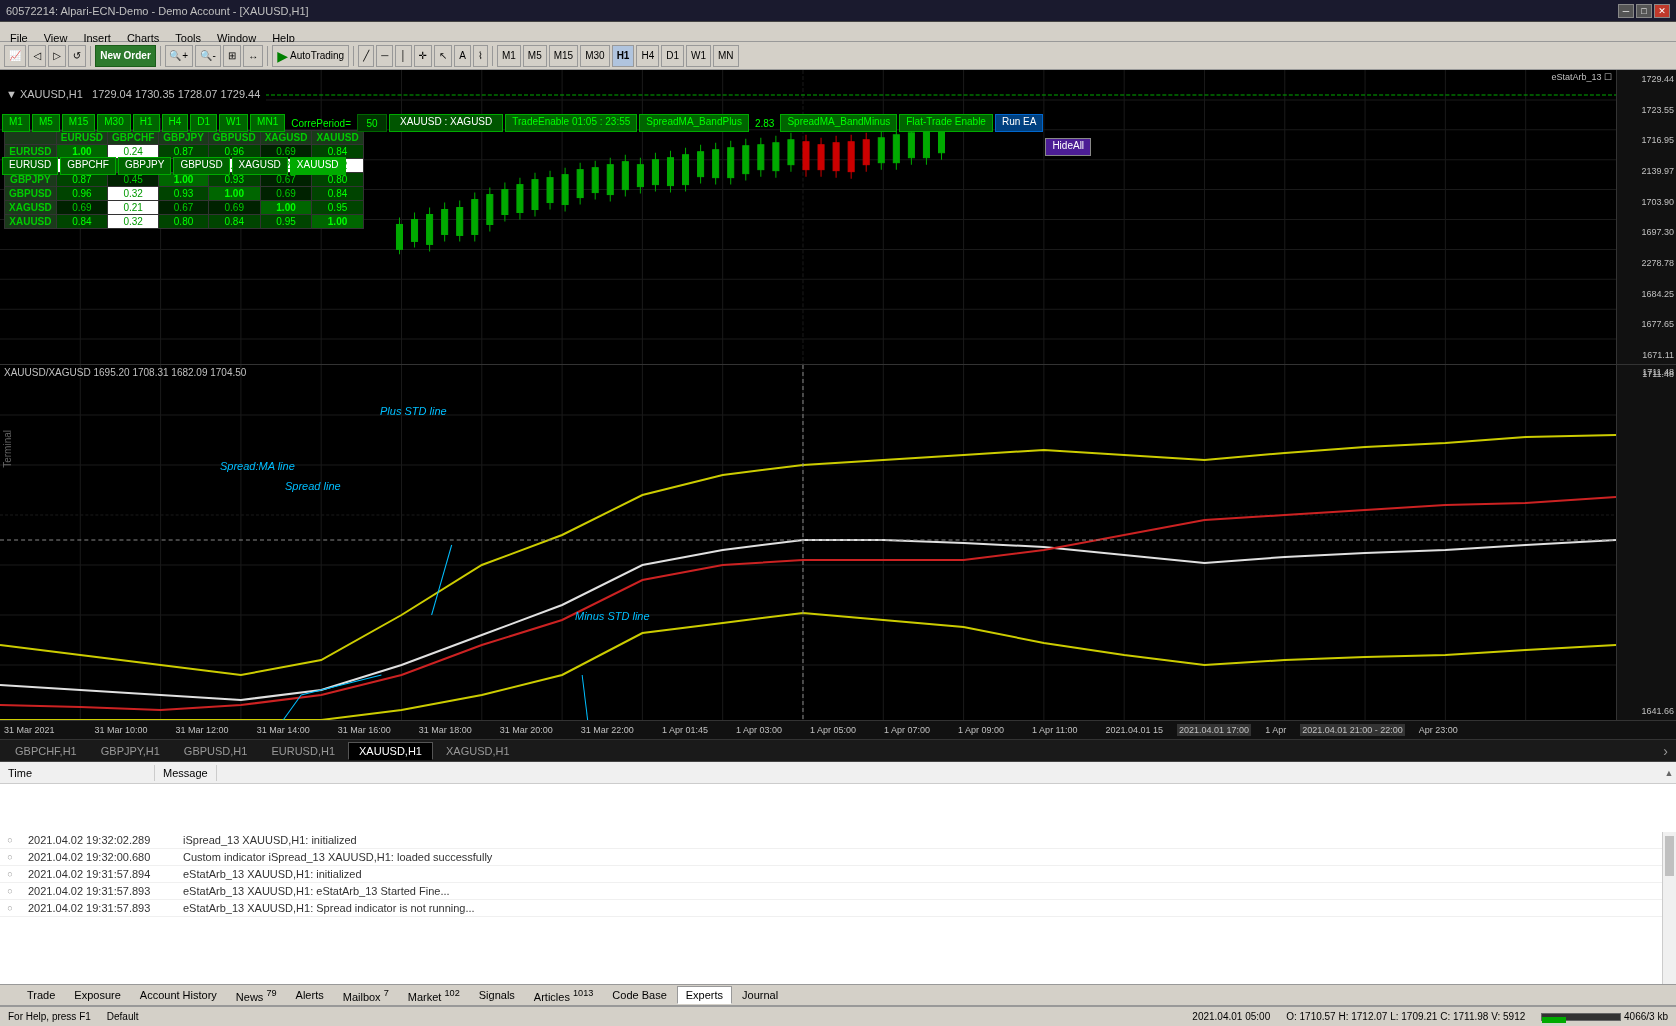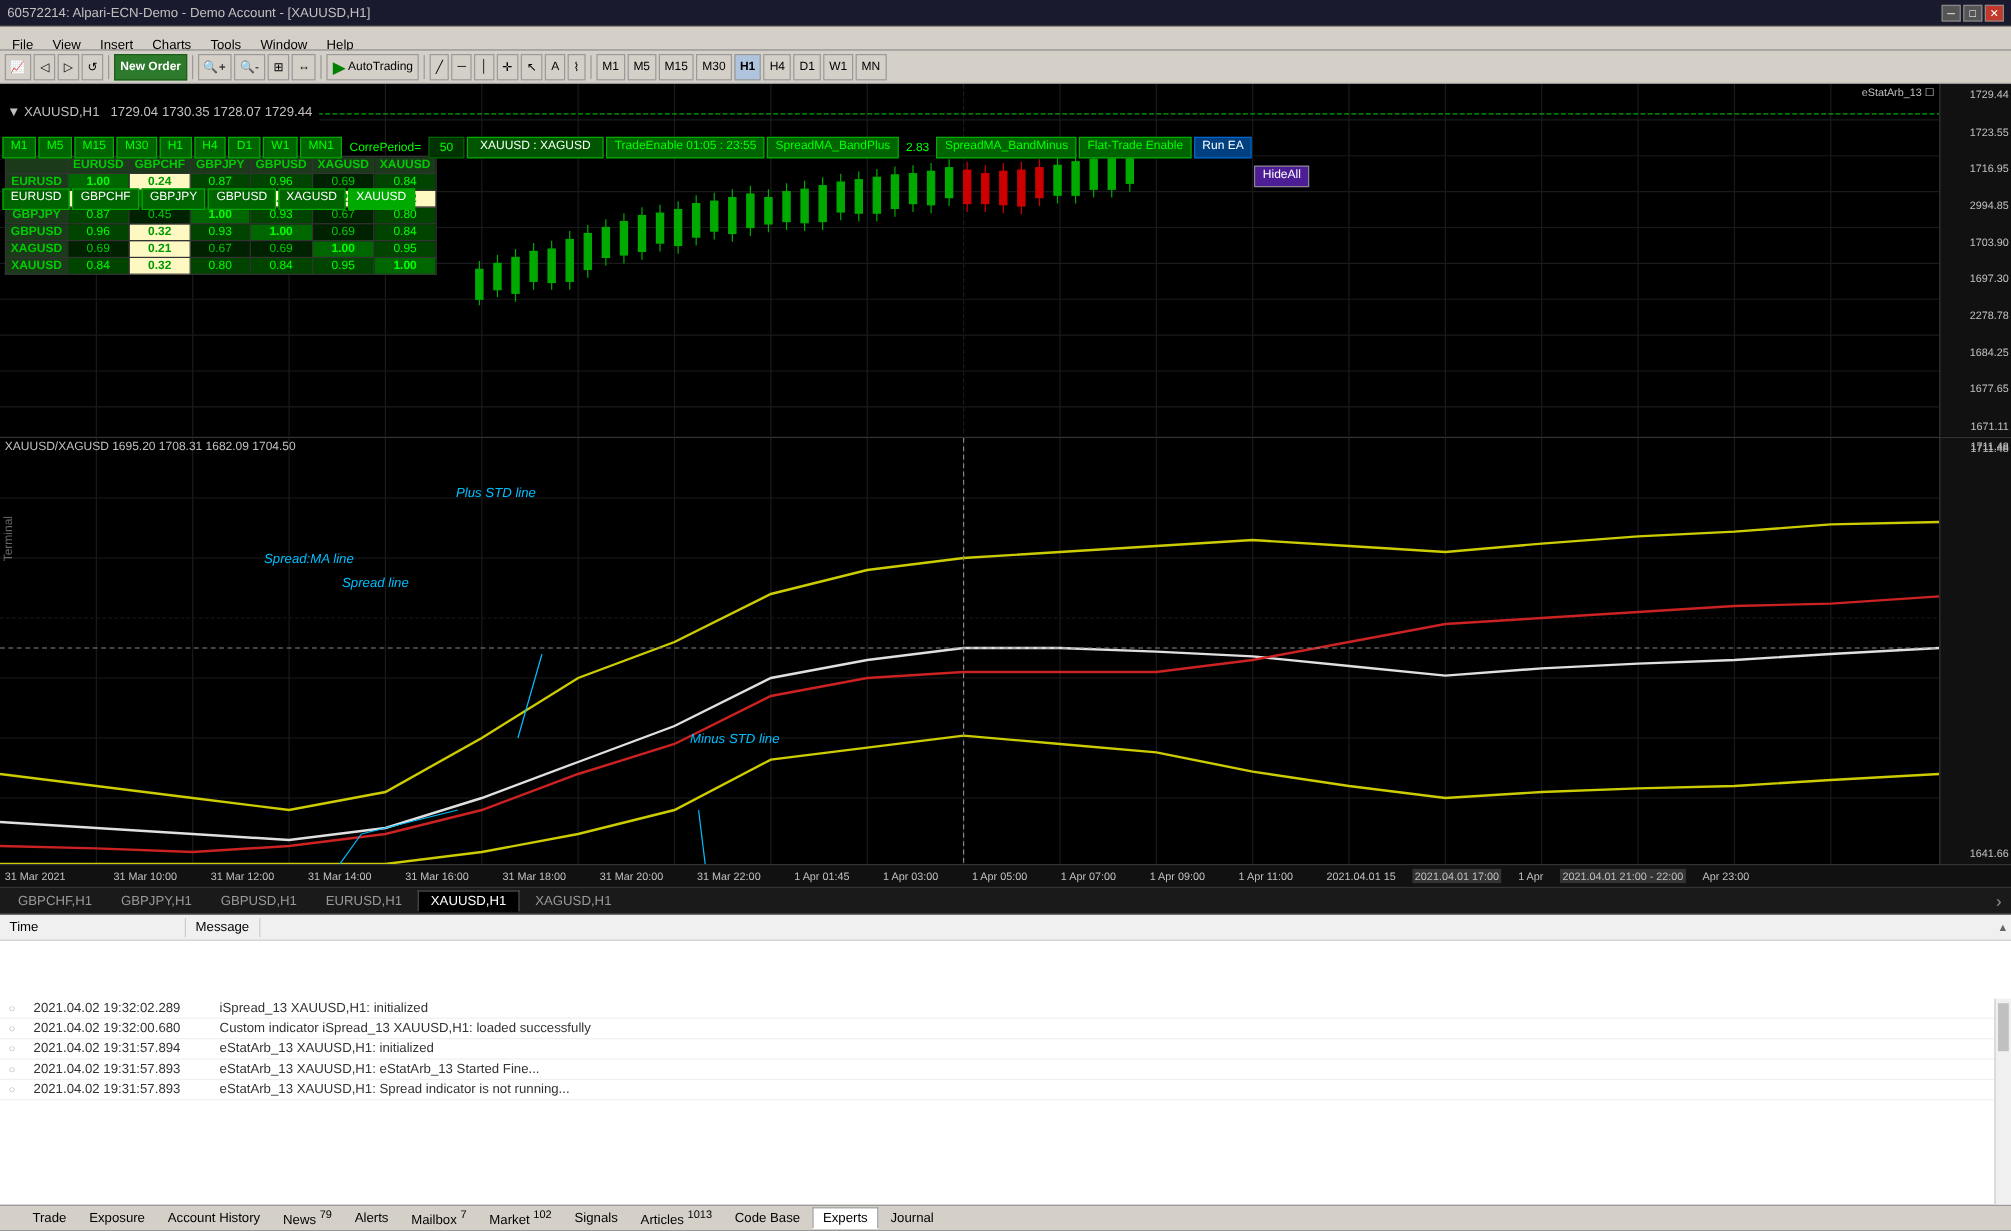--- a/index.html
+++ b/index.html
@@ -39,21 +39,21 @@
     .ea-pair.active { background: #00aa00; }
 
     
     #corr-matrix { position: absolute; top: 38px; left: 4px; z-index: 15; }
     #corr-matrix table { border-collapse: collapse; }
     #corr-matrix td { border: 1px solid #333; padding: 1px 4px; font-size: 10px; text-align: center; min-width: 40px; }
     #corr-matrix .header { background: #1a3a1a; color: #00cc00; font-weight: bold; }
     #corr-matrix .row-header { background: #1a3a1a; color: #00cc00; font-weight: bold; }
     #corr-matrix .cell-high { background: #004400; color: #00ff00; }
     #corr-matrix .cell-mid { background: #002200; color: #00cc00; }
-    #corr-matrix .cell-low { background: #fef9c3; color: #009900; font-weight: bold; }
+    #corr-matrix .cell-low { background: #ffffff; color: #009900; }
     #corr-matrix .cell-one { background: #006600; color: #00ff00; font-weight: bold; }
     .price-label { color: #c0c0c0; font-size: 9px; text-align: right; }
 
     
     #bottom-chart { height: 355px; position: relative; background: #000; overflow: hidden; }
     #bottom-chart-info { position: absolute; top: 2px; left: 4px; color: #c0c0c0; font-size: 10px; z-index: 10; }
 
     
     #time-axis { background: #111; height: 20px; border-top: 1px solid #333; display: flex; align-items: center; padding: 0 0 0 4px; overflow: hidden; border-bottom: 1px solid #333; }
     .time-label { color: #c0c0c0; font-size: 9px; white-space: nowrap; flex-shrink: 0; }
@@ -422,21 +422,21 @@
           <line x1="938" y1="51" x2="938" y2="90" stroke="#00aa00"></line>
         </g>
 
         <line x1="0" y1="25" x2="1610" y2="25" stroke="#00aa00" stroke-width="1" stroke-dasharray="4,2"></line>
       </svg>
 
       <div style="position:absolute; right:0; top:0; width:60px; height:100%; background:#111; border-left:1px solid #333; display:flex; flex-direction:column; justify-content:space-between; padding:4px 2px;">
         <span class="price-label">1729.44</span>
         <span class="price-label">1723.55</span>
         <span class="price-label">1716.95</span>
-        <span class="price-label">2994.85</span>
+        <span class="price-label">2139.97</span>
         <span class="price-label">1703.90</span>
         <span class="price-label">1697.30</span>
         <span class="price-label">2278.78</span>
         <span class="price-label">1684.25</span>
         <span class="price-label">1677.65</span>
         <span class="price-label">1671.11</span>
       </div>
     </div>
 
     <div id="bottom-chart">
@@ -597,15 +597,28 @@
         <div class="bottom-tab">Mailbox <sup>7</sup></div>
         <div class="bottom-tab">Market <sup>102</sup></div>
         <div class="bottom-tab">Signals</div>
         <div class="bottom-tab">Articles <sup>1013</sup></div>
         <div class="bottom-tab">Code Base</div>
         <div class="bottom-tab active">Experts</div>
         <div class="bottom-tab">Journal</div>
       </div>
     </div>
 
+    <div id="status-bar">
+      <span class="status-item">For Help, press F1</span>
+      <span class="status-item" style="flex:1;">Default</span>
+      <span class="status-item">2021.04.01 05:00</span>
+      <span class="status-item">O: 1710.57  H: 1712.07  L: 1709.21  C: 1711.98  V: 5912</span>
+      <span class="status-item">
+        
+        <span style="display:inline-block; width:80px; height:8px; background:#333; border:1px solid #666; vertical-align:middle; position:relative;">
+          <span style="display:inline-block; width:30%; height:100%; background:#00aa00;"></span>
+        </span>
+        <span>4066/3 kb</span>
+      </span>
+    </div>
 
   </div>
 </div>
 
 </body></html>

